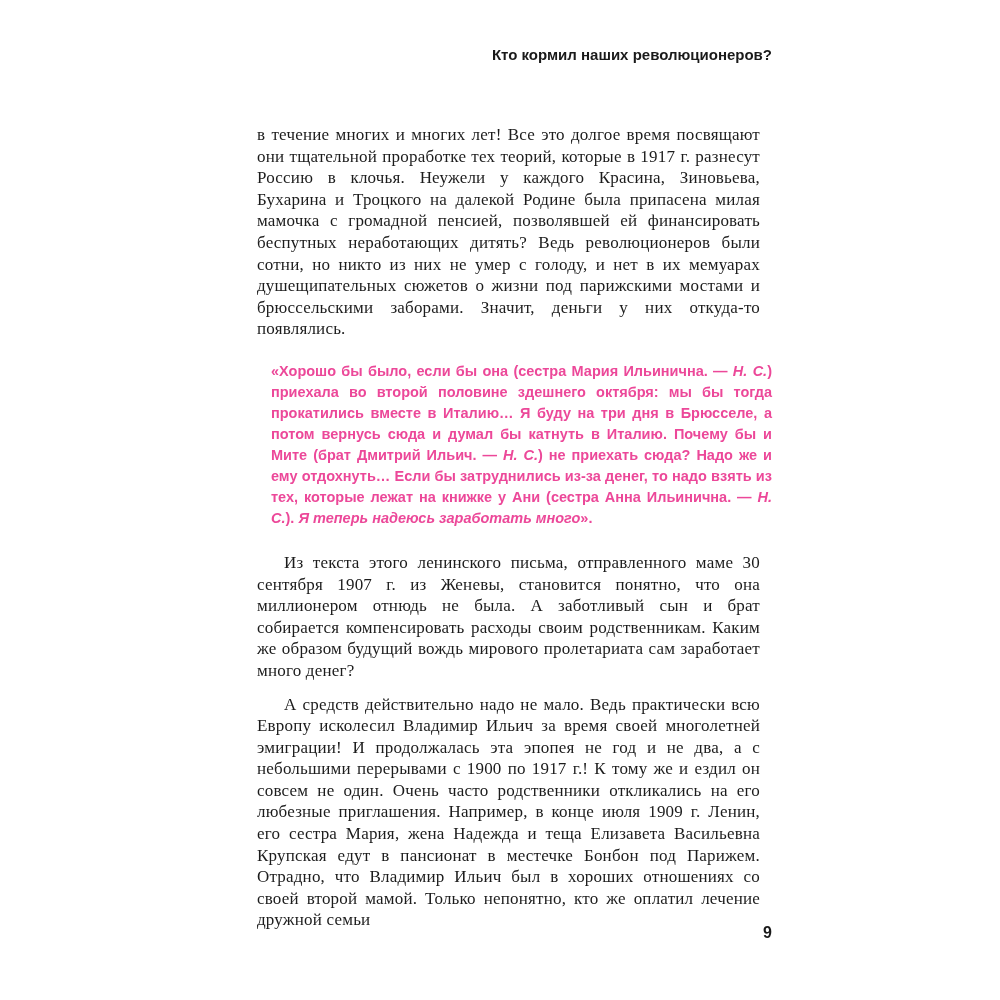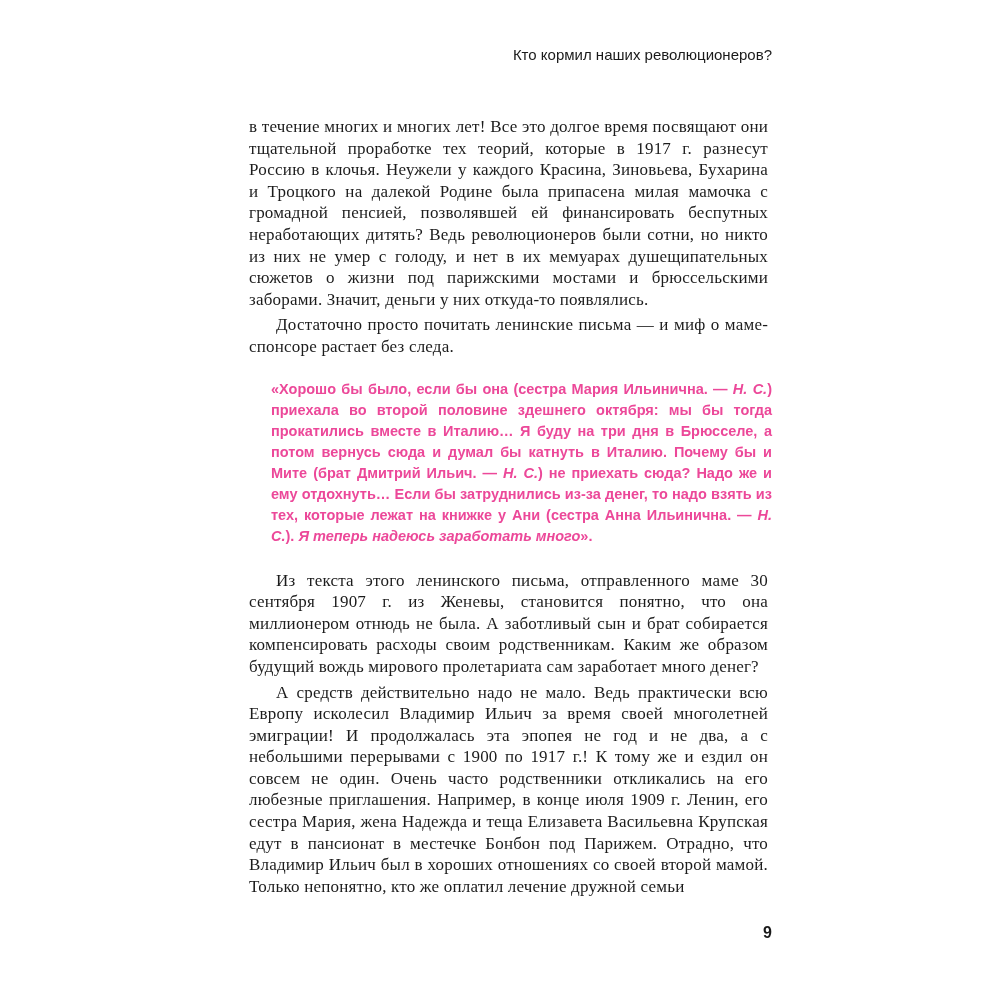--- a/index.html
+++ b/index.html
@@ -18,32 +18,32 @@
     color: #1c1c1c;
     font-family: "Liberation Serif", serif;
   }
   .running-head {
     position: absolute;
     top: 46px;
     left: 245px;
     width: 527px;
     text-align: right;
     font-family: "Liberation Sans", sans-serif;
-    font-weight: normal;
+    font-weight: bold;
     font-size: 15px;
     color: #1a1a1a;
   }
   .text-block {
     position: absolute;
     top: 112px;
     left: 245px;
     width: 527px;
   }
   p.body-par {
-    margin: 4px;
+    margin: 12px;
     font-size: 17px;
     line-height: 21.6px;
     text-align: justify;
     letter-spacing: 0.2px;
   }
   p.indent {
     text-indent: 27px;
   }
   blockquote.quote {
     margin: 21px 0 23px 26px;
@@ -74,21 +74,20 @@
 <body>
 
 <div class="book-page">
 
   <div class="running-head">Кто кормил наших революционеров?</div>
 
   <main class="text-block">
 
     <p class="body-par">в течение многих и многих лет! Все это долгое время посвящают они тщательной проработке тех теорий, которые в 1917 г. разнесут Россию в клочья. Неужели у каждого Красина, Зиновьева, Бухарина и Троцкого на далекой Родине была припасена милая мамочка с громадной пенсией, позволявшей ей финансировать беспутных неработающих дитять? Ведь революционеров были сотни, но никто из них не умер с голоду, и нет в их мемуарах душещипательных сюжетов о жизни под парижскими мостами и брюссельскими заборами. Значит, деньги у них откуда-то появлялись.</p>
 
-    <p class="body-par indent">Достаточно просто почитать ленинские письма — и миф о маме-спонсоре растает без следа.</p>
 
     <blockquote class="quote"><span class="">«Хорошо бы было, если бы она (сестра Мария Ильинична. — </span><span class="italic">Н. С.</span><span class="">) приехала во второй половине здешнего октября: мы бы тогда прокатились вместе в Италию… Я буду на три дня в Брюсселе, а потом вернусь сюда и думал бы катнуть в Италию. Почему бы и Мите (брат Дмитрий Ильич. — </span><span class="italic">Н. С.</span><span class="">) не приехать сюда? Надо же и ему отдохнуть… Если бы затруднились из-за денег, то надо взять из тех, которые лежат на книжке у Ани (сестра Анна Ильинична. — </span><span class="italic">Н. С.</span><span class="">). </span><span class="italic">Я теперь надеюсь заработать много</span><span class="">».</span></blockquote>
 
     <p class="body-par indent">Из текста этого ленинского письма, отправленного маме 30 сентября 1907 г. из Женевы, становится понятно, что она миллионером отнюдь не была. А заботливый сын и брат собирается компенсировать расходы своим родственникам. Каким же образом будущий вождь мирового пролетариата сам заработает много денег?</p>
 
     <p class="body-par indent">А средств действительно надо не мало. Ведь практически всю Европу исколесил Владимир Ильич за время своей многолетней эмиграции! И продолжалась эта эпопея не год и не два, а с небольшими перерывами с 1900 по 1917 г.! К тому же и ездил он совсем не один. Очень часто родственники откликались на его любезные приглашения. Например, в конце июля 1909 г. Ленин, его сестра Мария, жена Надежда и теща Елизавета Васильевна Крупская едут в пансионат в местечке Бонбон под Парижем. Отрадно, что Владимир Ильич был в хороших отношениях со своей второй мамой. Только непонятно, кто же оплатил лечение дружной семьи</p>
 
   </main>
 
   <div class="page-number">9</div>

